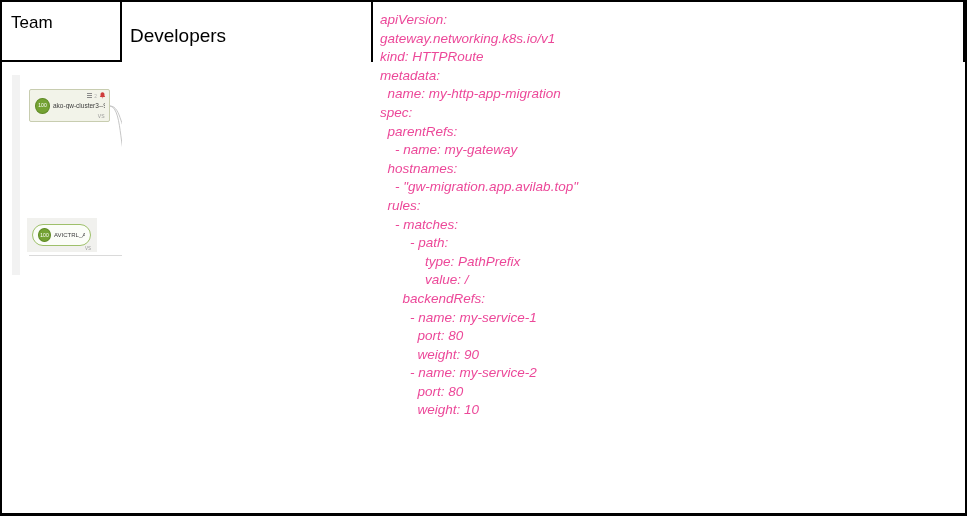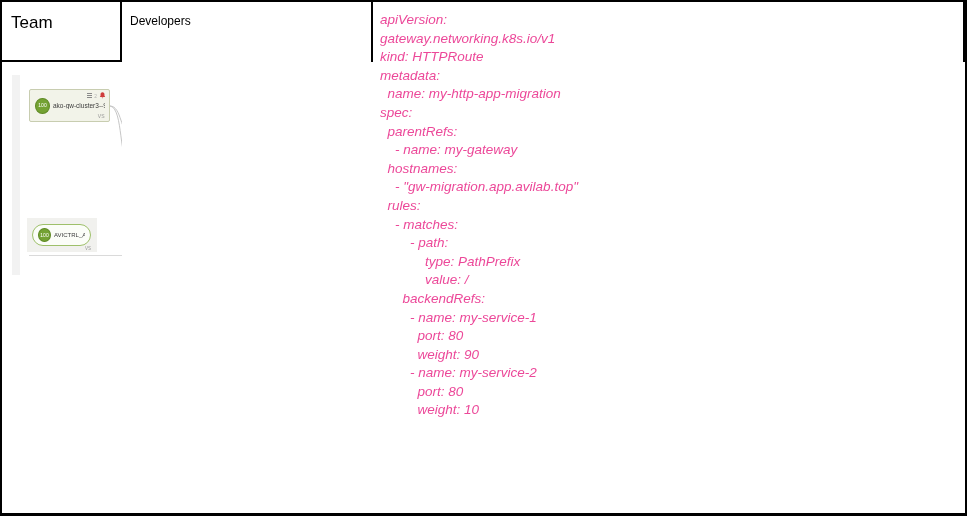--- a/index.html
+++ b/index.html
@@ -15,21 +15,21 @@
     position: absolute; inset: 0;
     display: grid;
     grid-template-columns: 120px 251px 1fr;
     grid-template-rows: 60px 1fr;
     border: 2px solid #000;
     border-bottom-width: 3px;
   }
   .cell { background:#fff; position: relative; }
   .c1, .c2 { border-right: 2px solid #000; }
   .head { border-bottom: 2px solid #000; padding: 11px 6px 0 9px; font-size: 17px; color:#000; }
-  .team-body { padding: 12px 0 0 8px; font-size: 12px; color:#000; }
+  .team-body { padding: 23px 0 0 8px; font-size: 19px; color:#000; }
   .yaml-pre {
     margin: 0; padding: 9px 2px 0 7px;
     font-family: Liberation Sans, sans-serif;
     font-style: italic;
     font-size: 13.5px; line-height: 18.6px;
     color: #ec4899;
     white-space: pre-wrap;
   }
   
   .diagram { position: absolute; inset: 0; overflow: hidden; }

